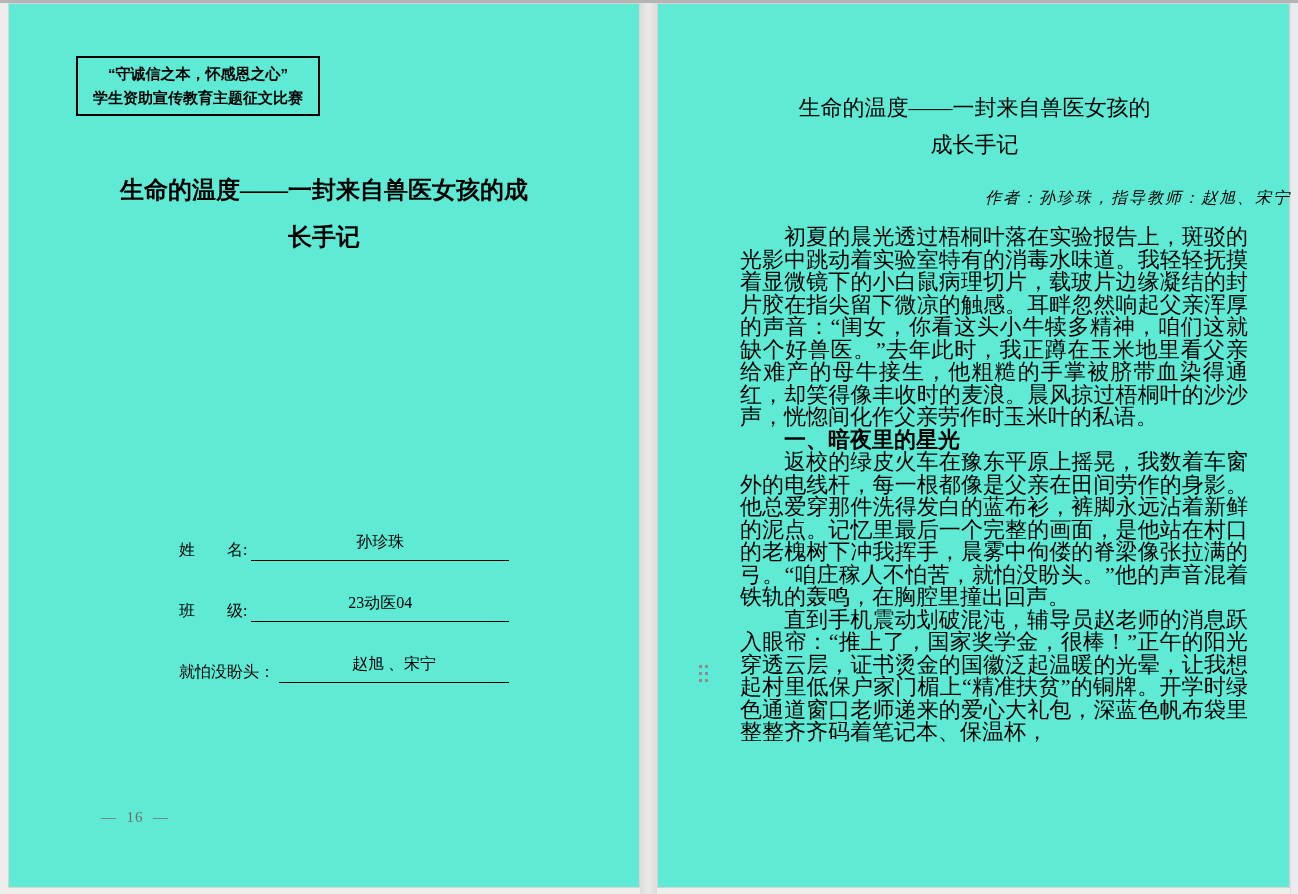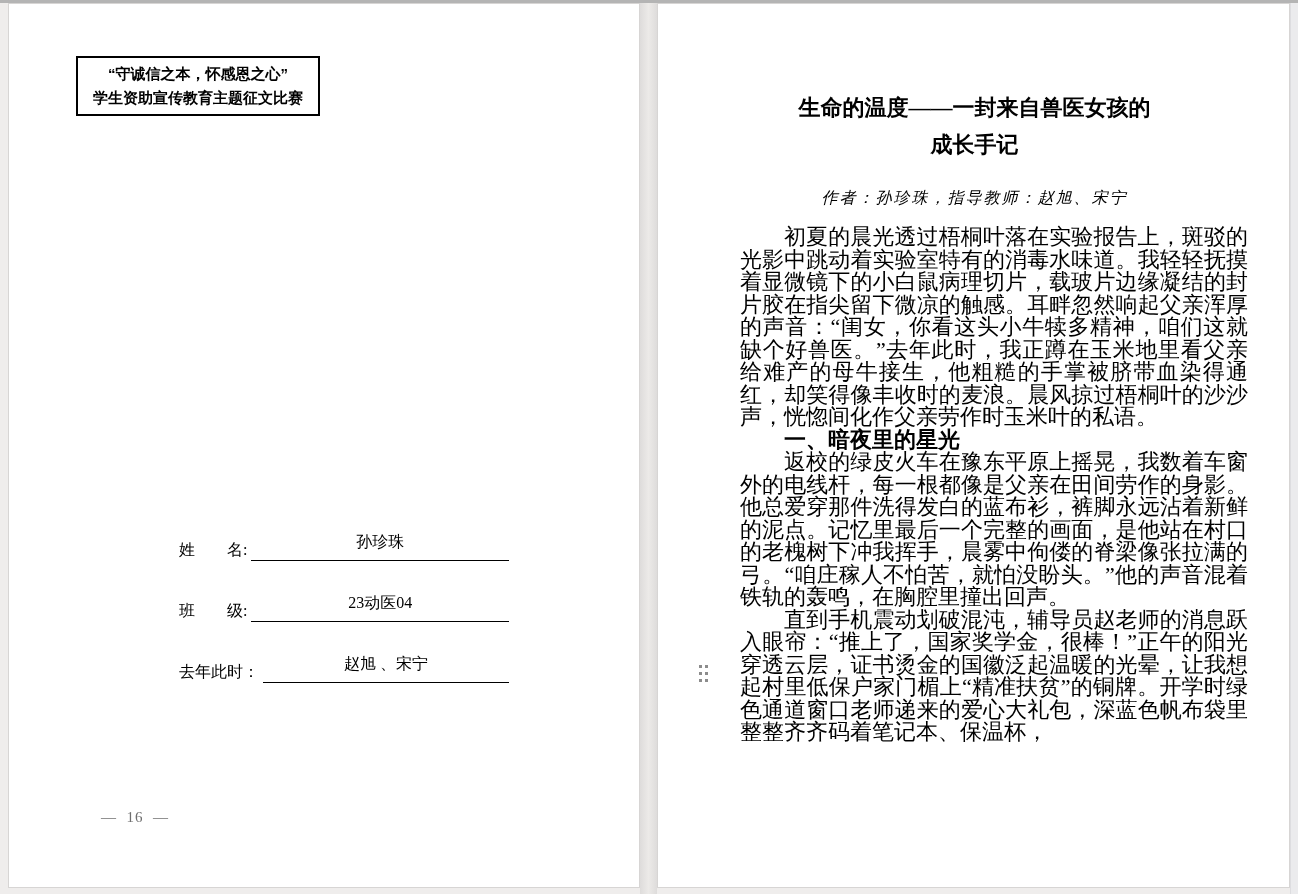--- a/index.html
+++ b/index.html
@@ -7,21 +7,21 @@
     width:1298px;height:894px;position:relative;overflow:hidden;
     background:#efedec;
     font-family:"Liberation Serif","DejaVu Serif",serif;
     color:#111;
   }
   .top-line{position:absolute;top:0;left:0;width:1298px;height:3px;background:#b4b4b4;}
   .gutter{position:absolute;top:3px;left:640px;width:17px;height:891px;
     background:linear-gradient(to right,#dedcdb,#eceae8,#dedcdb);}
   .scrollbar{position:absolute;top:3px;right:0;width:8px;height:891px;
     background:#ebebed;border-left:1px solid #dddde0;box-sizing:border-box;}
-  .page{position:absolute;top:3px;height:885px;background:#ffffff;
+  .page{position:absolute;top:3px;height:885px;background:#5eead4;
     border:1px solid #d7d5d4;box-sizing:border-box;}
   .page-left{left:8px;width:632px;}
   .page-right{left:657px;width:633px;}
 
   
   .banner-box{position:absolute;left:67px;top:52px;width:228px;
     border:2px solid #000;padding:4px 6px;text-align:center;
     font-family:"Liberation Sans","DejaVu Sans",sans-serif;
     font-size:15px;font-weight:600;line-height:24px;color:#000;}
   .cover-title{position:absolute;left:20px;top:163px;width:590px;text-align:center;
@@ -30,22 +30,22 @@
     font-size:16px;color:#000;}
   .form-row{display:flex;align-items:flex-end;margin-bottom:15px;height:22px;margin-top:39px;}
   .form-label{white-space:pre;padding-right:4px;}
   .form-line{flex:1;border-bottom:1.5px solid #000;text-align:center;
     padding-bottom:7px;white-space:pre;}
   .page-number{position:absolute;left:92px;top:805px;font-size:15px;color:#6e6e6e;
     white-space:pre;letter-spacing:1px;}
 
   
   .doc-title{position:absolute;left:30px;top:85px;width:573px;text-align:center;
-    font-weight:bold;font-size:22px;line-height:37px;color:#000;}
-  .byline{position:absolute;left:0;top:184px;width:633px;text-align:center;
+    font-weight:normal;font-size:22px;line-height:37px;color:#000;}
+  .byline{position:absolute;left:0;top:184px;width:633px;text-align:right;
     font-style:italic;font-size:16px;letter-spacing:2px;color:#000;}
   .doc-body{position:absolute;left:82px;top:222px;width:508px;
     font-size:22px;line-height:22.5px;text-align:justify;color:#000;}
   .doc-body p{margin:0;text-indent:2em;}
   .doc-body p.sec-h{font-weight:bold;}
 
   
   .drag-handle{position:absolute;left:698px;top:663px;width:11px;height:21px;
     display:grid;grid-template-columns:repeat(2,1fr);grid-template-rows:repeat(3,1fr);
     gap:0;cursor:grab;}
@@ -57,32 +57,36 @@
 <div class="top-line"></div>
 <div class="gutter"></div>
 <div class="scrollbar"></div>
 
 <div class="page page-left">
   <div class="banner-box">
     <div>“守诚信之本，怀感恩之心”</div>
     <div>学生资助宣传教育主题征文比赛</div>
   </div>
 
+  <div class="cover-title">
+    <div>生命的温度——一封来自兽医女孩的成</div>
+    <div>长手记</div>
+  </div>
 
   <div class="cover-form">
     <div class="form-row">
       <span class="form-label">姓　　名:</span>
       <span class="form-line">孙珍珠</span>
     </div>
     <div class="form-row">
       <span class="form-label">班　　级:</span>
       <span class="form-line">23动医04</span>
     </div>
     <div class="form-row">
-      <span class="form-label">去年此时：</span>
+      <span class="form-label">就怕没盼头：</span>
       <span class="form-line">赵旭 、宋宁</span>
     </div>
   </div>
 
   <div class="page-number">—  16  —</div>
 </div>
 
 <div class="page page-right">
   <div class="doc-title">
     <div>生命的温度——一封来自兽医女孩的</div>

